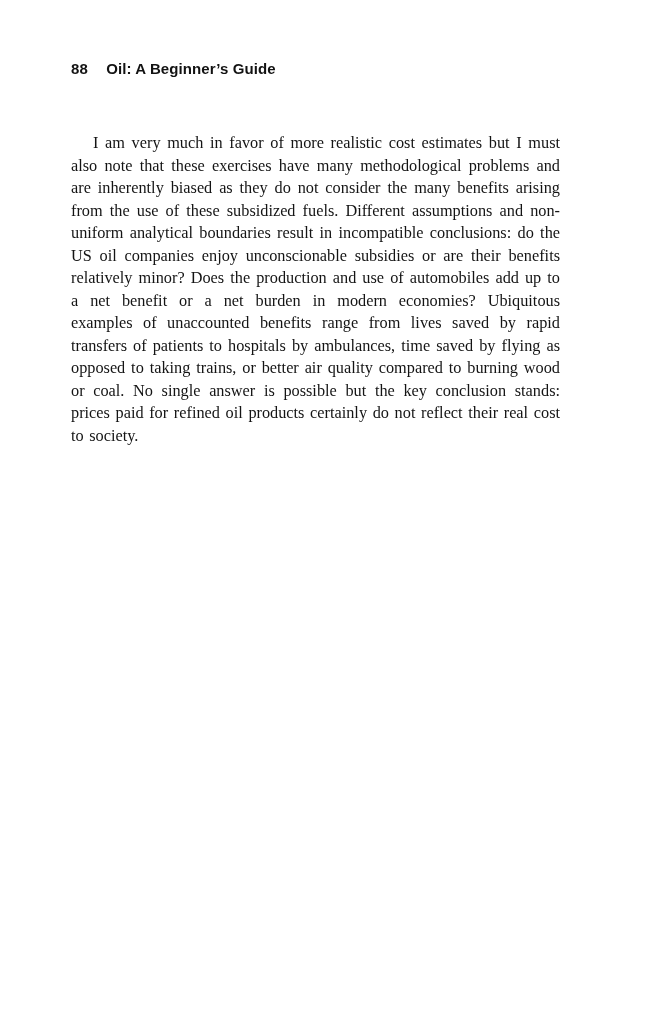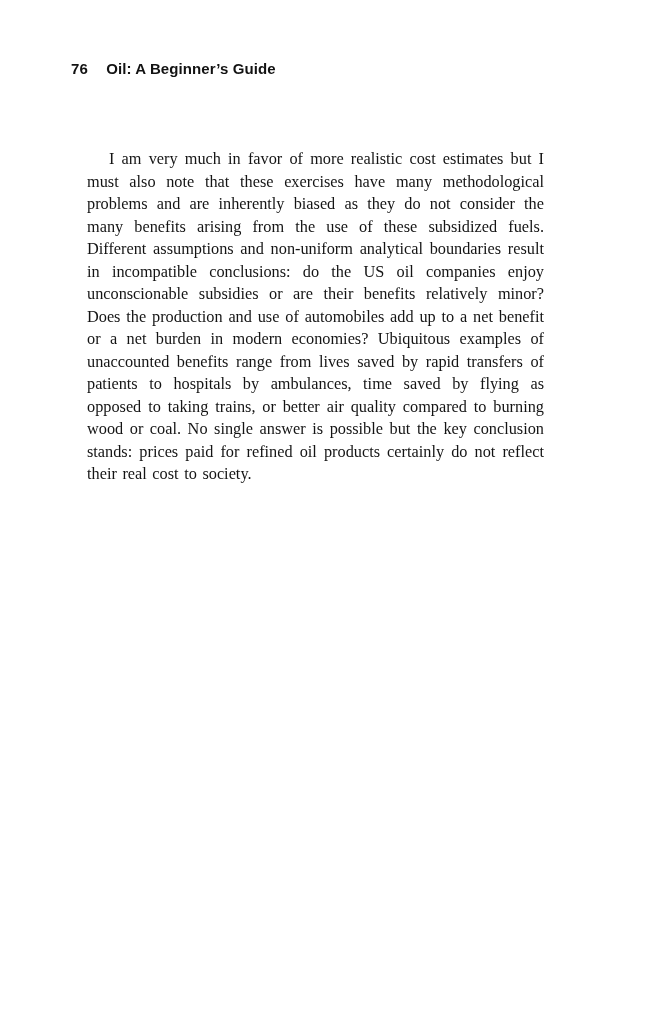--- a/index.html
+++ b/index.html
@@ -36,33 +36,33 @@
     top: 132px;
     left: 71px;
     width: 489px;
     font-family: "Liberation Serif", serif;
     font-size: 16.3px;
     line-height: 22.5px;
     color: #141414;
     text-align: justify;
   }
   .body-block p {
-    margin: 16px;
+    margin: 0;
     text-indent: 22px;
     word-spacing: 1.5px;
     hyphens: auto;
   }
 </style>
 </head>
 <body>
 
 <div class="page">
 
   <div class="running-header">
-    <span class="page-number">76</span>
+    <span class="page-number">88</span>
     <span class="book-title">Oil: A Beginner’s Guide</span>
   </div>
 
   <div class="body-block">
     <p>I am very much in favor of more realistic cost estimates but I must also note that these exercises have many methodological problems and are inherently biased as they do not consider the many benefits arising from the use of these subsidized fuels. Different assumptions and non-uniform analytical boundaries result in incompatible conclusions: do the US oil companies enjoy unconscionable subsidies or are their benefits relatively minor? Does the production and use of automobiles add up to a net benefit or a net burden in modern economies? Ubiquitous examples of unaccounted benefits range from lives saved by rapid transfers of patients to hospitals by ambulances, time saved by flying as opposed to taking trains, or better air quality compared to burning wood or coal. No single answer is possible but the key conclusion stands: prices paid for refined oil products certainly do not reflect their real cost to society.</p>
   </div>
 
 </div>
 
 </body></html>

